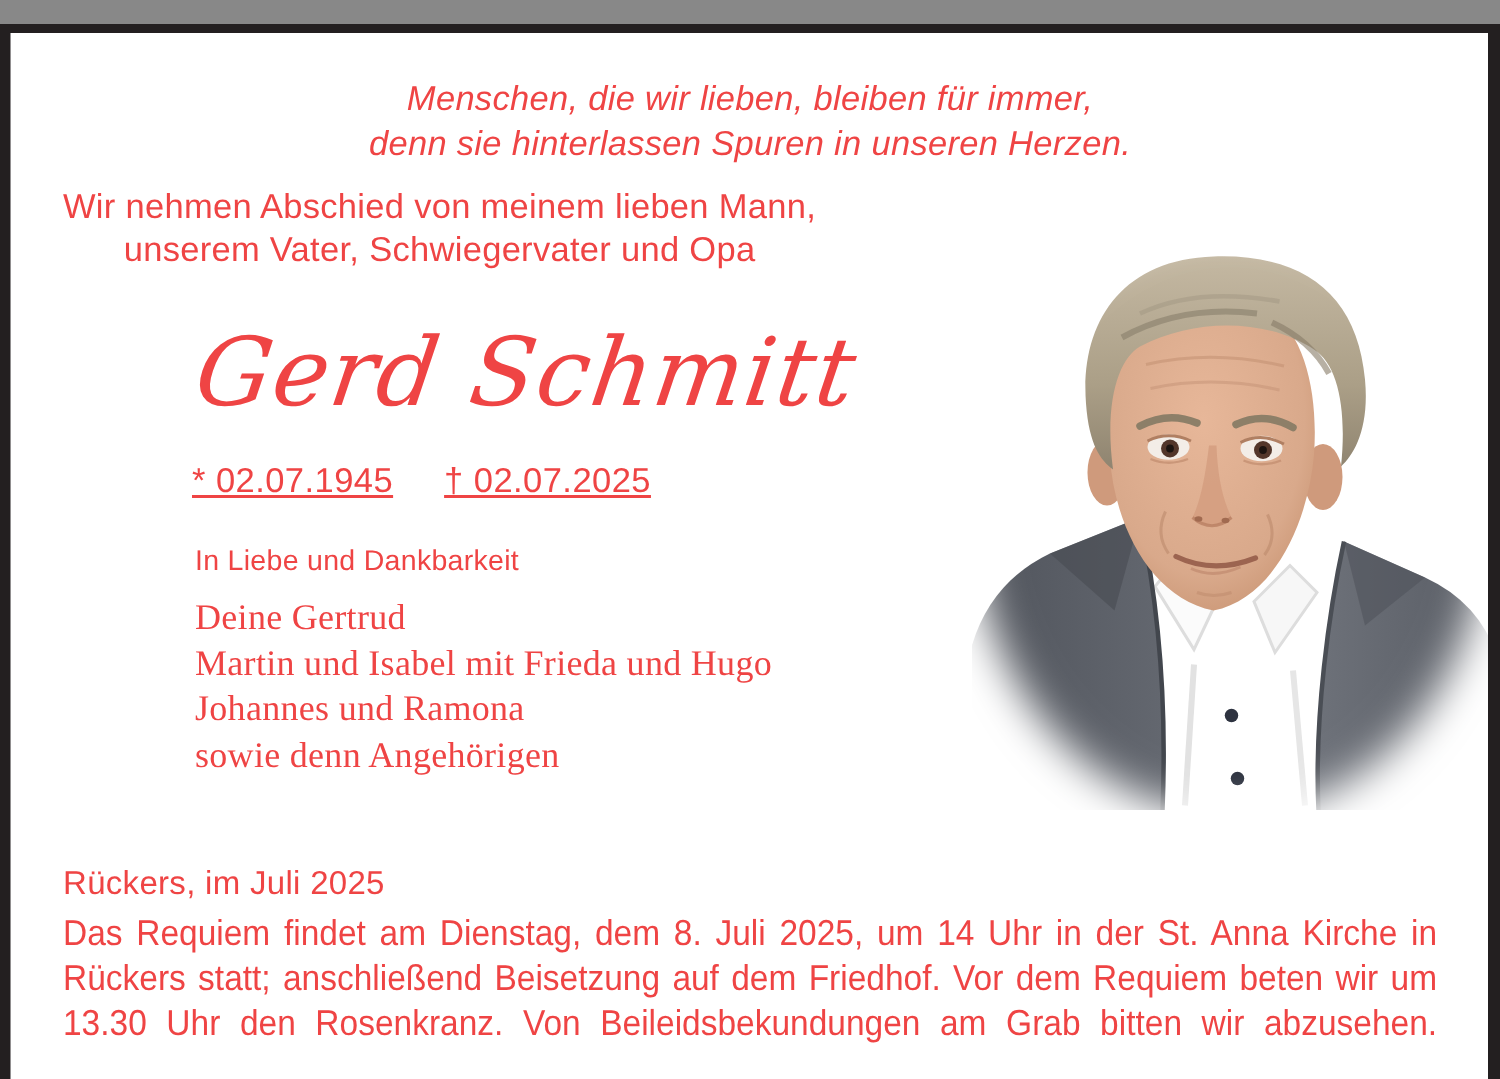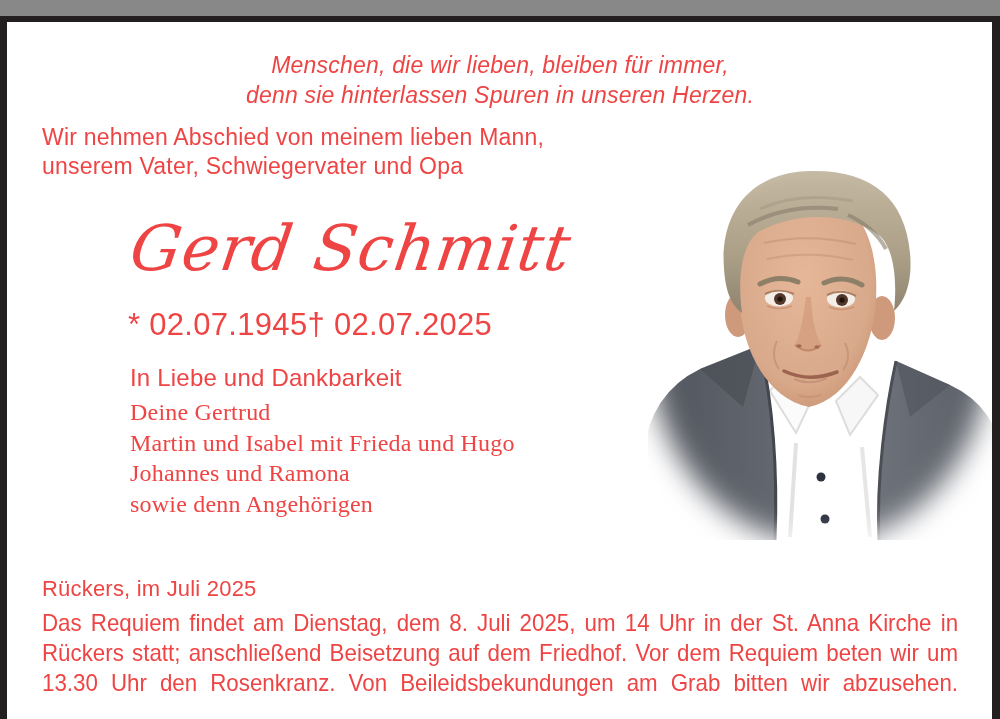--- a/index.html
+++ b/index.html
@@ -25,40 +25,42 @@
     position:absolute;top:34px;left:0;width:1000px;
     text-align:center;
     font-style:italic;
     font-size:23px;line-height:30px;
     letter-spacing:.2px;
   }
   .intro{
     position:absolute;top:107px;left:42px;
     font-size:23px;line-height:29px;
     letter-spacing:.2px;
+    text-align:center;
   }
   .name{
     position:absolute;top:196px;left:126px;
     font-family:"DejaVu Serif",serif;
     font-style:italic;
     font-size:63px;
     transform:skewX(-8deg);
     transform-origin:0 100%;
     white-space:nowrap;
     letter-spacing:1px;
   }
   .dates{
     position:absolute;top:291px;left:128px;
-    font-size:31px;
-    display:flex;
+    font-size:23px;
+    display:flex;gap:34px;
     letter-spacing:.3px;
+    text-decoration:underline;
   }
   .tribute-heading{
     position:absolute;top:348px;left:130px;
-    font-size:24px;
+    font-size:19px;
     letter-spacing:.2px;
   }
   .mourners{
     position:absolute;top:381px;left:130px;
     font-size:24px;line-height:30.5px;
     letter-spacing:.2px;
     font-family:Liberation Serif, serif;
   }
   .place-date{
     position:absolute;top:560px;left:42px;

